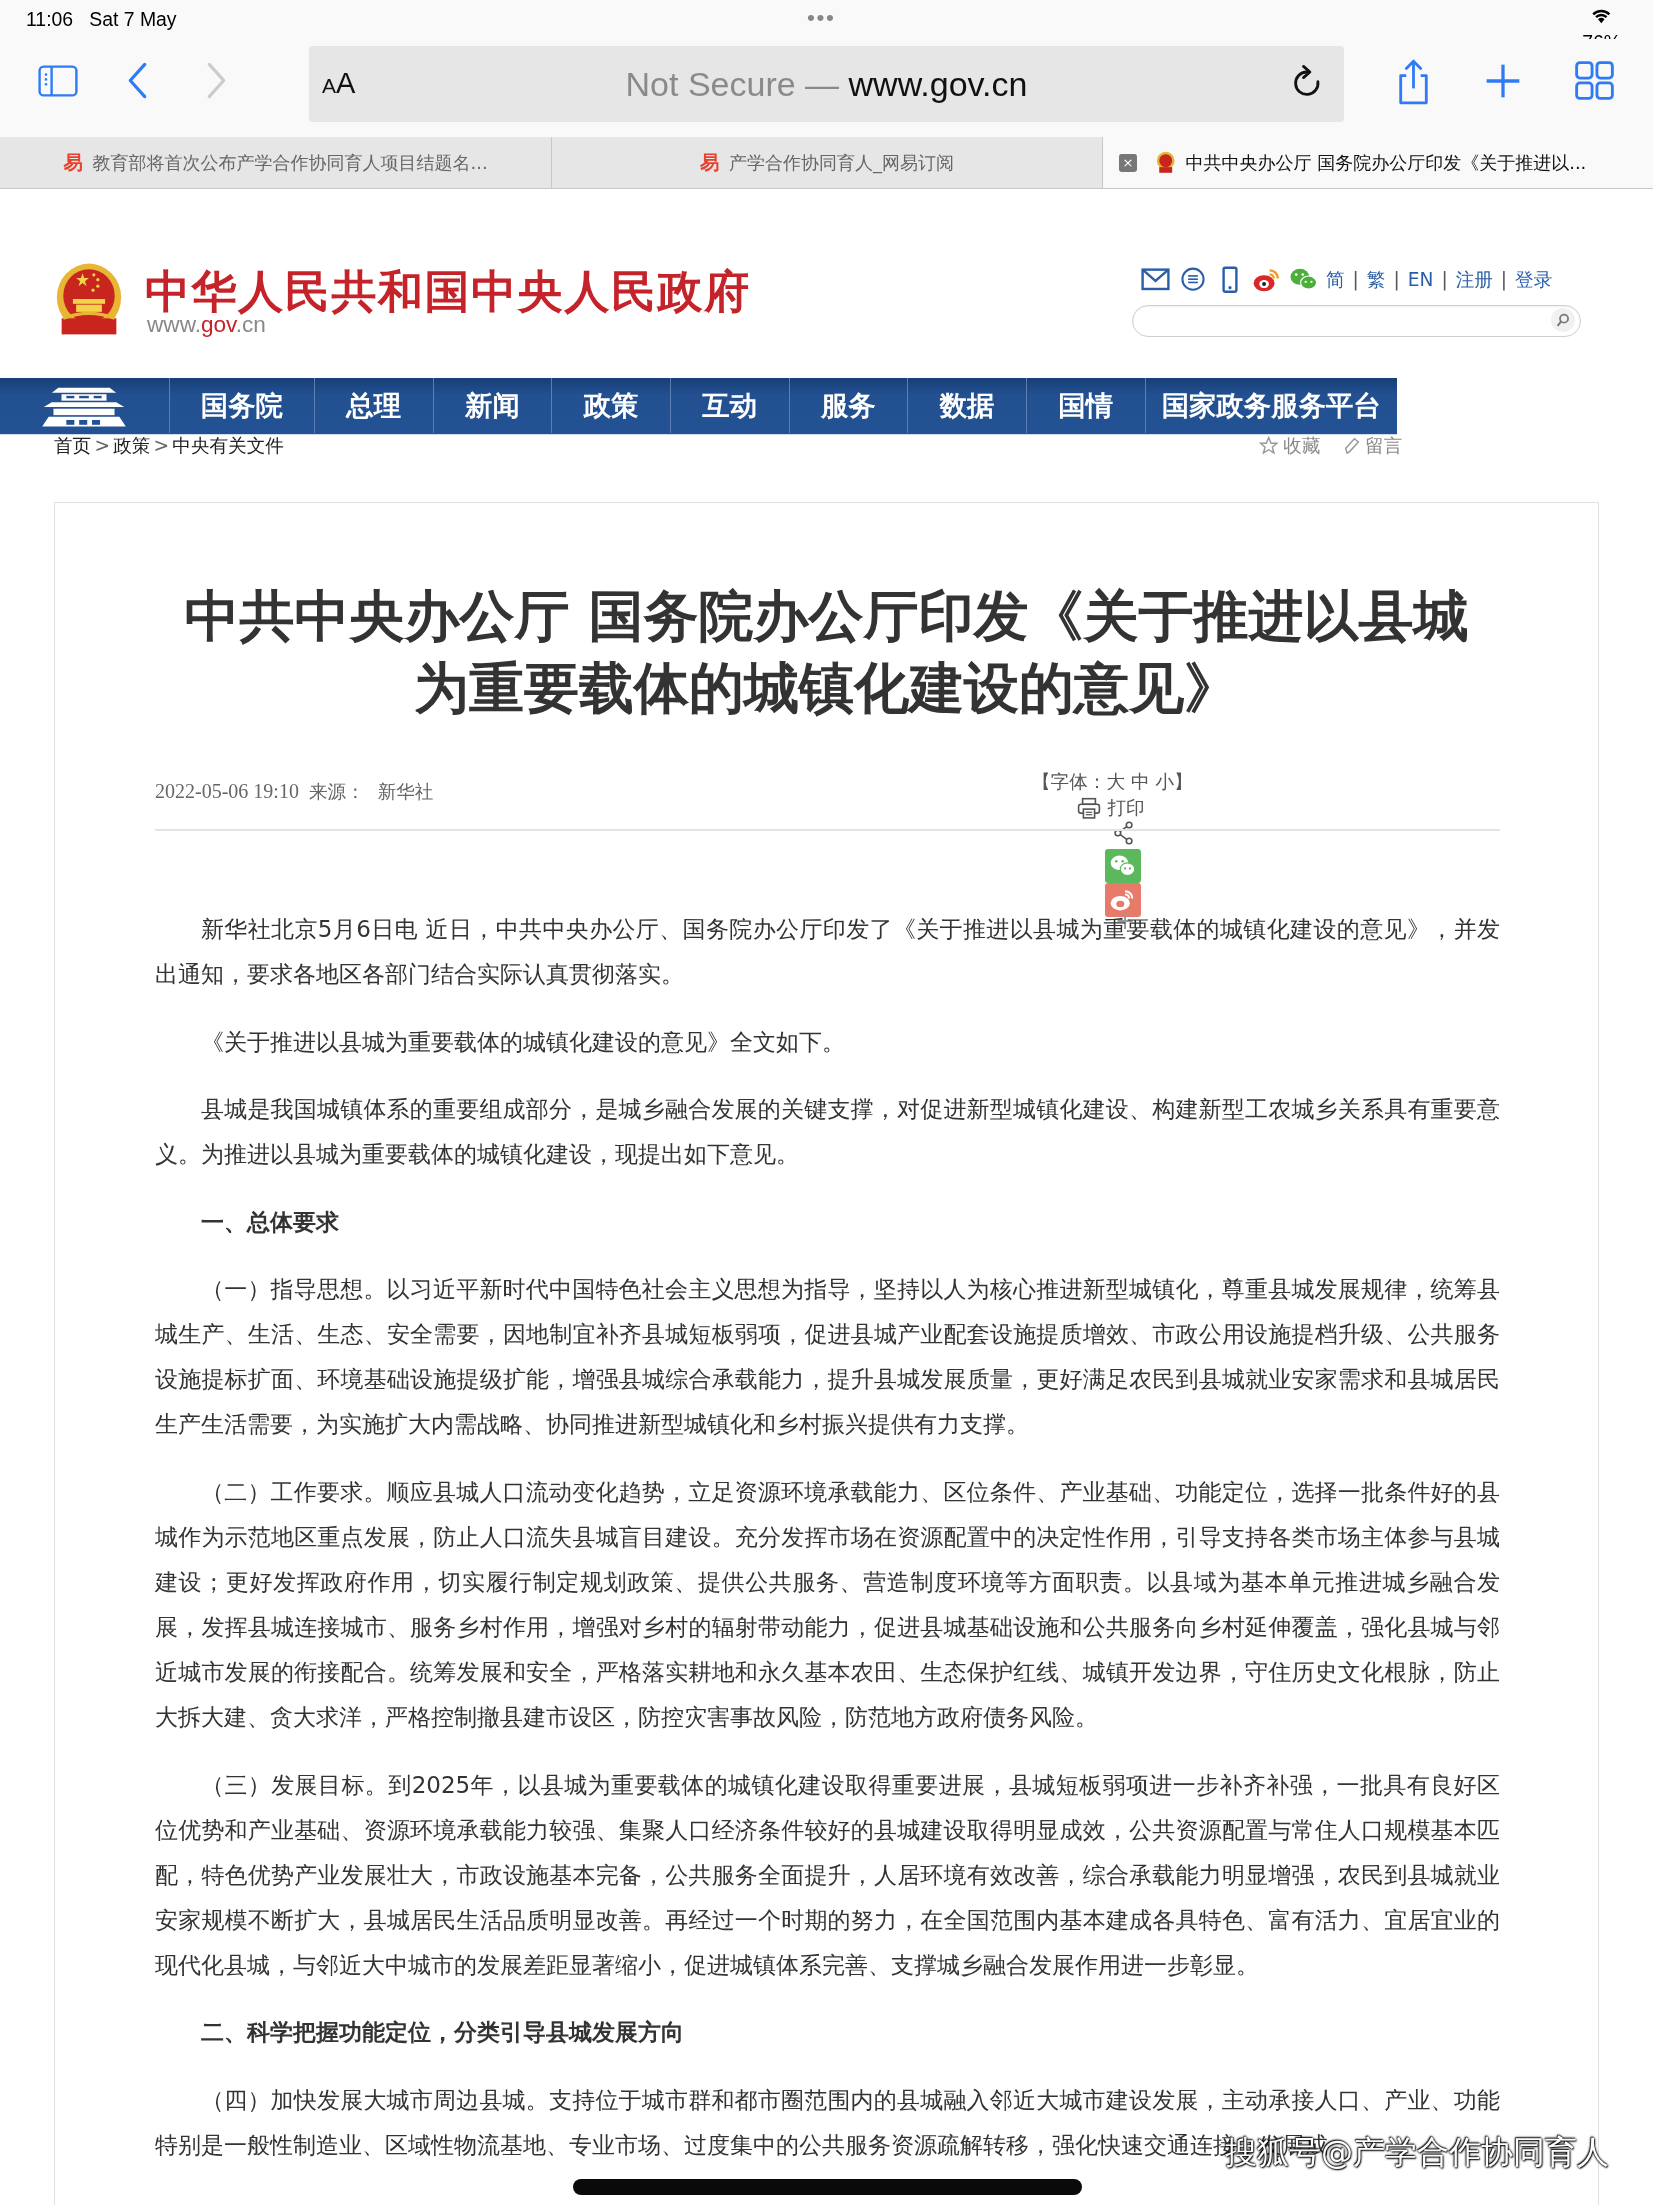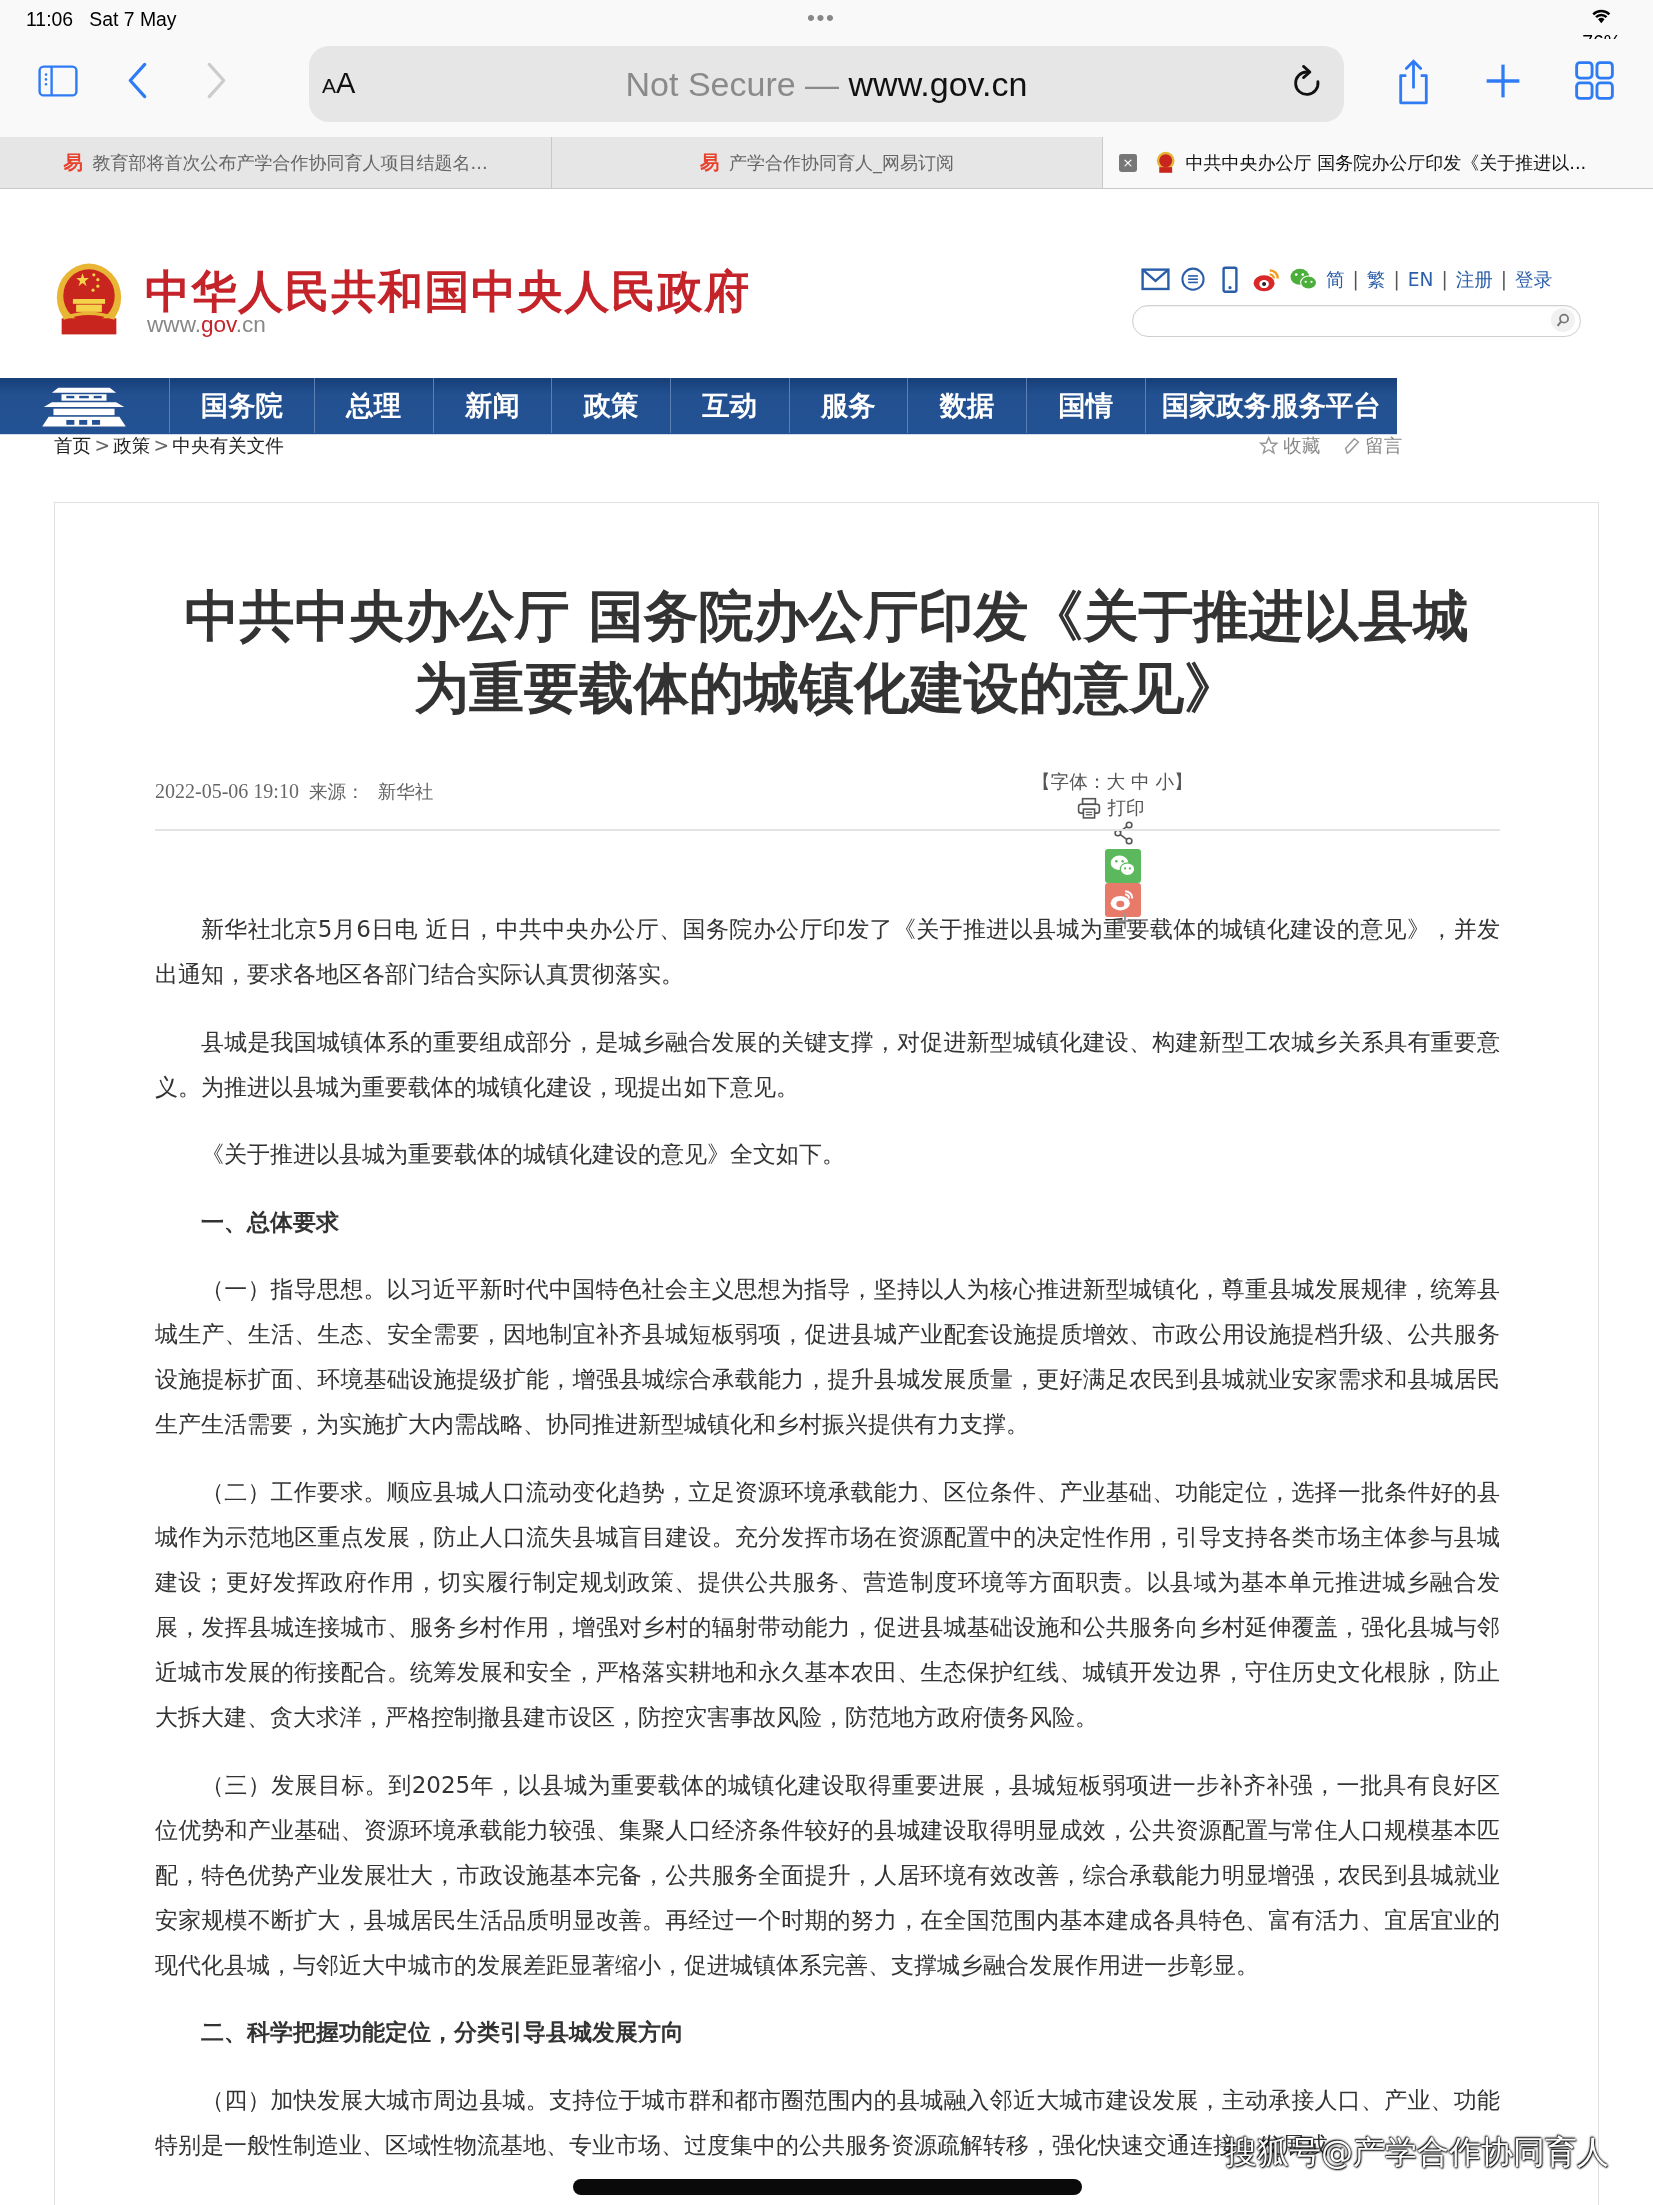--- a/index.html
+++ b/index.html
@@ -12,21 +12,21 @@
   .statusbar .time { position: absolute; left: 26px; top: 8px; }
   .statusbar .dots { position: absolute; left: 807px; top: 4.8px; font-size: 22.6px; color: #888; letter-spacing: 1.6px; }
   .statusbar .right { position: absolute; right: 32px; top: 6.5px; display: flex; align-items: center; gap: 6.5px; flex-direction: column; }
   .battery { width: 37px; height: 18px; border: 1.6px solid #999; border-radius: 4.8px; padding: 1.6px; position: relative; }
   .battery .fill { width: 76%; height: 100%; background: #000; border-radius: 2.4px; }
   .battery:after { content: ""; position: absolute; right: -4.8px; top: 4.8px; width: 2.4px; height: 5.7px; background: #999; border-radius: 0.8px; }
 
   
   .toolbar { position: absolute; left: 0; top: 39px; width: 1653px; height: 98px; background: #f9f9f9; }
   .tb-icon { position: absolute; top: 19.4px; height: 45px; display: flex; align-items: center; justify-content: center; color: #2f7bf5; }
-  .urlbar { position: absolute; left: 309px; top: 6.5px; width: 1035px; height: 76px; background: #e6e6e6; border-radius: 20px; }
+  .urlbar { position: absolute; left: 309px; top: 6.5px; width: 1035px; height: 76px; background: #e6e6e6; border-radius: 4px; }
   .urlbar .aa { position: absolute; left: 13px; top: 21px; font-family: "Liberation Sans", sans-serif; font-size: 29px; color: #111; }
   .urlbar .aa small { font-size: 21px; }
   .urlbar .urltext { position: absolute; left: 0; right: 0; top: 19.4px; text-align: center; font-family: "Liberation Sans", sans-serif; font-size: 34px; }
   .urlbar .urltext .ns { color: #8a8a8a; }
   .urlbar .urltext .dom { color: #111; }
   .urlbar .reload { position: absolute; right: 18px; top: 18px; }
 
   
   .tabs { position: absolute; left: 0; top: 137px; width: 1653px; height: 52px; background: #e6e6e6; border-bottom: 1.6px solid #c8c8c8; display: flex; }
   .tab { position: relative; height: 51px; display: flex; align-items: center; justify-content: center; gap: 9.7px; font-size: 18px; color: #666; }
@@ -346,22 +346,22 @@
           <path d="M20 8 A5 5 0 0 1 25 13" stroke="#fff" stroke-width="2.5" fill="none"></path>
         </svg>
     </span>
     <span class="plus">+</span>
   </div>
 
   <div class="divider"></div>
 
   <div class="body">
     <p>新华社北京5月6日电 近日，中共中央办公厅、国务院办公厅印发了《关于推进以县城为重要载体的城镇化建设的意见》，并发出通知，要求各地区各部门结合实际认真贯彻落实。</p>
+    <p>《关于推进以县城为重要载体的城镇化建设的意见》全文如下。</p>
     <p>县城是我国城镇体系的重要组成部分，是城乡融合发展的关键支撑，对促进新型城镇化建设、构建新型工农城乡关系具有重要意义。为推进以县城为重要载体的城镇化建设，现提出如下意见。</p>
-    <p>《关于推进以县城为重要载体的城镇化建设的意见》全文如下。</p>
     <p class="heading">一、总体要求</p>
     <p>（一）指导思想。以习近平新时代中国特色社会主义思想为指导，坚持以人为核心推进新型城镇化，尊重县城发展规律，统筹县城生产、生活、生态、安全需要，因地制宜补齐县城短板弱项，促进县城产业配套设施提质增效、市政公用设施提档升级、公共服务设施提标扩面、环境基础设施提级扩能，增强县城综合承载能力，提升县城发展质量，更好满足农民到县城就业安家需求和县城居民生产生活需要，为实施扩大内需战略、协同推进新型城镇化和乡村振兴提供有力支撑。</p>
     <p>（二）工作要求。顺应县城人口流动变化趋势，立足资源环境承载能力、区位条件、产业基础、功能定位，选择一批条件好的县城作为示范地区重点发展，防止人口流失县城盲目建设。充分发挥市场在资源配置中的决定性作用，引导支持各类市场主体参与县城建设；更好发挥政府作用，切实履行制定规划政策、提供公共服务、营造制度环境等方面职责。以县域为基本单元推进城乡融合发展，发挥县城连接城市、服务乡村作用，增强对乡村的辐射带动能力，促进县城基础设施和公共服务向乡村延伸覆盖，强化县城与邻近城市发展的衔接配合。统筹发展和安全，严格落实耕地和永久基本农田、生态保护红线、城镇开发边界，守住历史文化根脉，防止大拆大建、贪大求洋，严格控制撤县建市设区，防控灾害事故风险，防范地方政府债务风险。</p>
     <p>（三）发展目标。到2025年，以县城为重要载体的城镇化建设取得重要进展，县城短板弱项进一步补齐补强，一批具有良好区位优势和产业基础、资源环境承载能力较强、集聚人口经济条件较好的县城建设取得明显成效，公共资源配置与常住人口规模基本匹配，特色优势产业发展壮大，市政设施基本完备，公共服务全面提升，人居环境有效改善，综合承载能力明显增强，农民到县城就业安家规模不断扩大，县城居民生活品质明显改善。再经过一个时期的努力，在全国范围内基本建成各具特色、富有活力、宜居宜业的现代化县城，与邻近大中城市的发展差距显著缩小，促进城镇体系完善、支撑城乡融合发展作用进一步彰显。</p>
     <p class="heading">二、科学把握功能定位，分类引导县城发展方向</p>
     <p>（四）加快发展大城市周边县城。支持位于城市群和都市圈范围内的县城融入邻近大城市建设发展，主动承接人口、产业、功能特别是一般性制造业、区域性物流基地、专业市场、过度集中的公共服务资源疏解转移，强化快速交通连接，发展成</p>
   </div>
 </div>
 
 <div class="watermark">搜狐号@产学合作协同育人</div>

